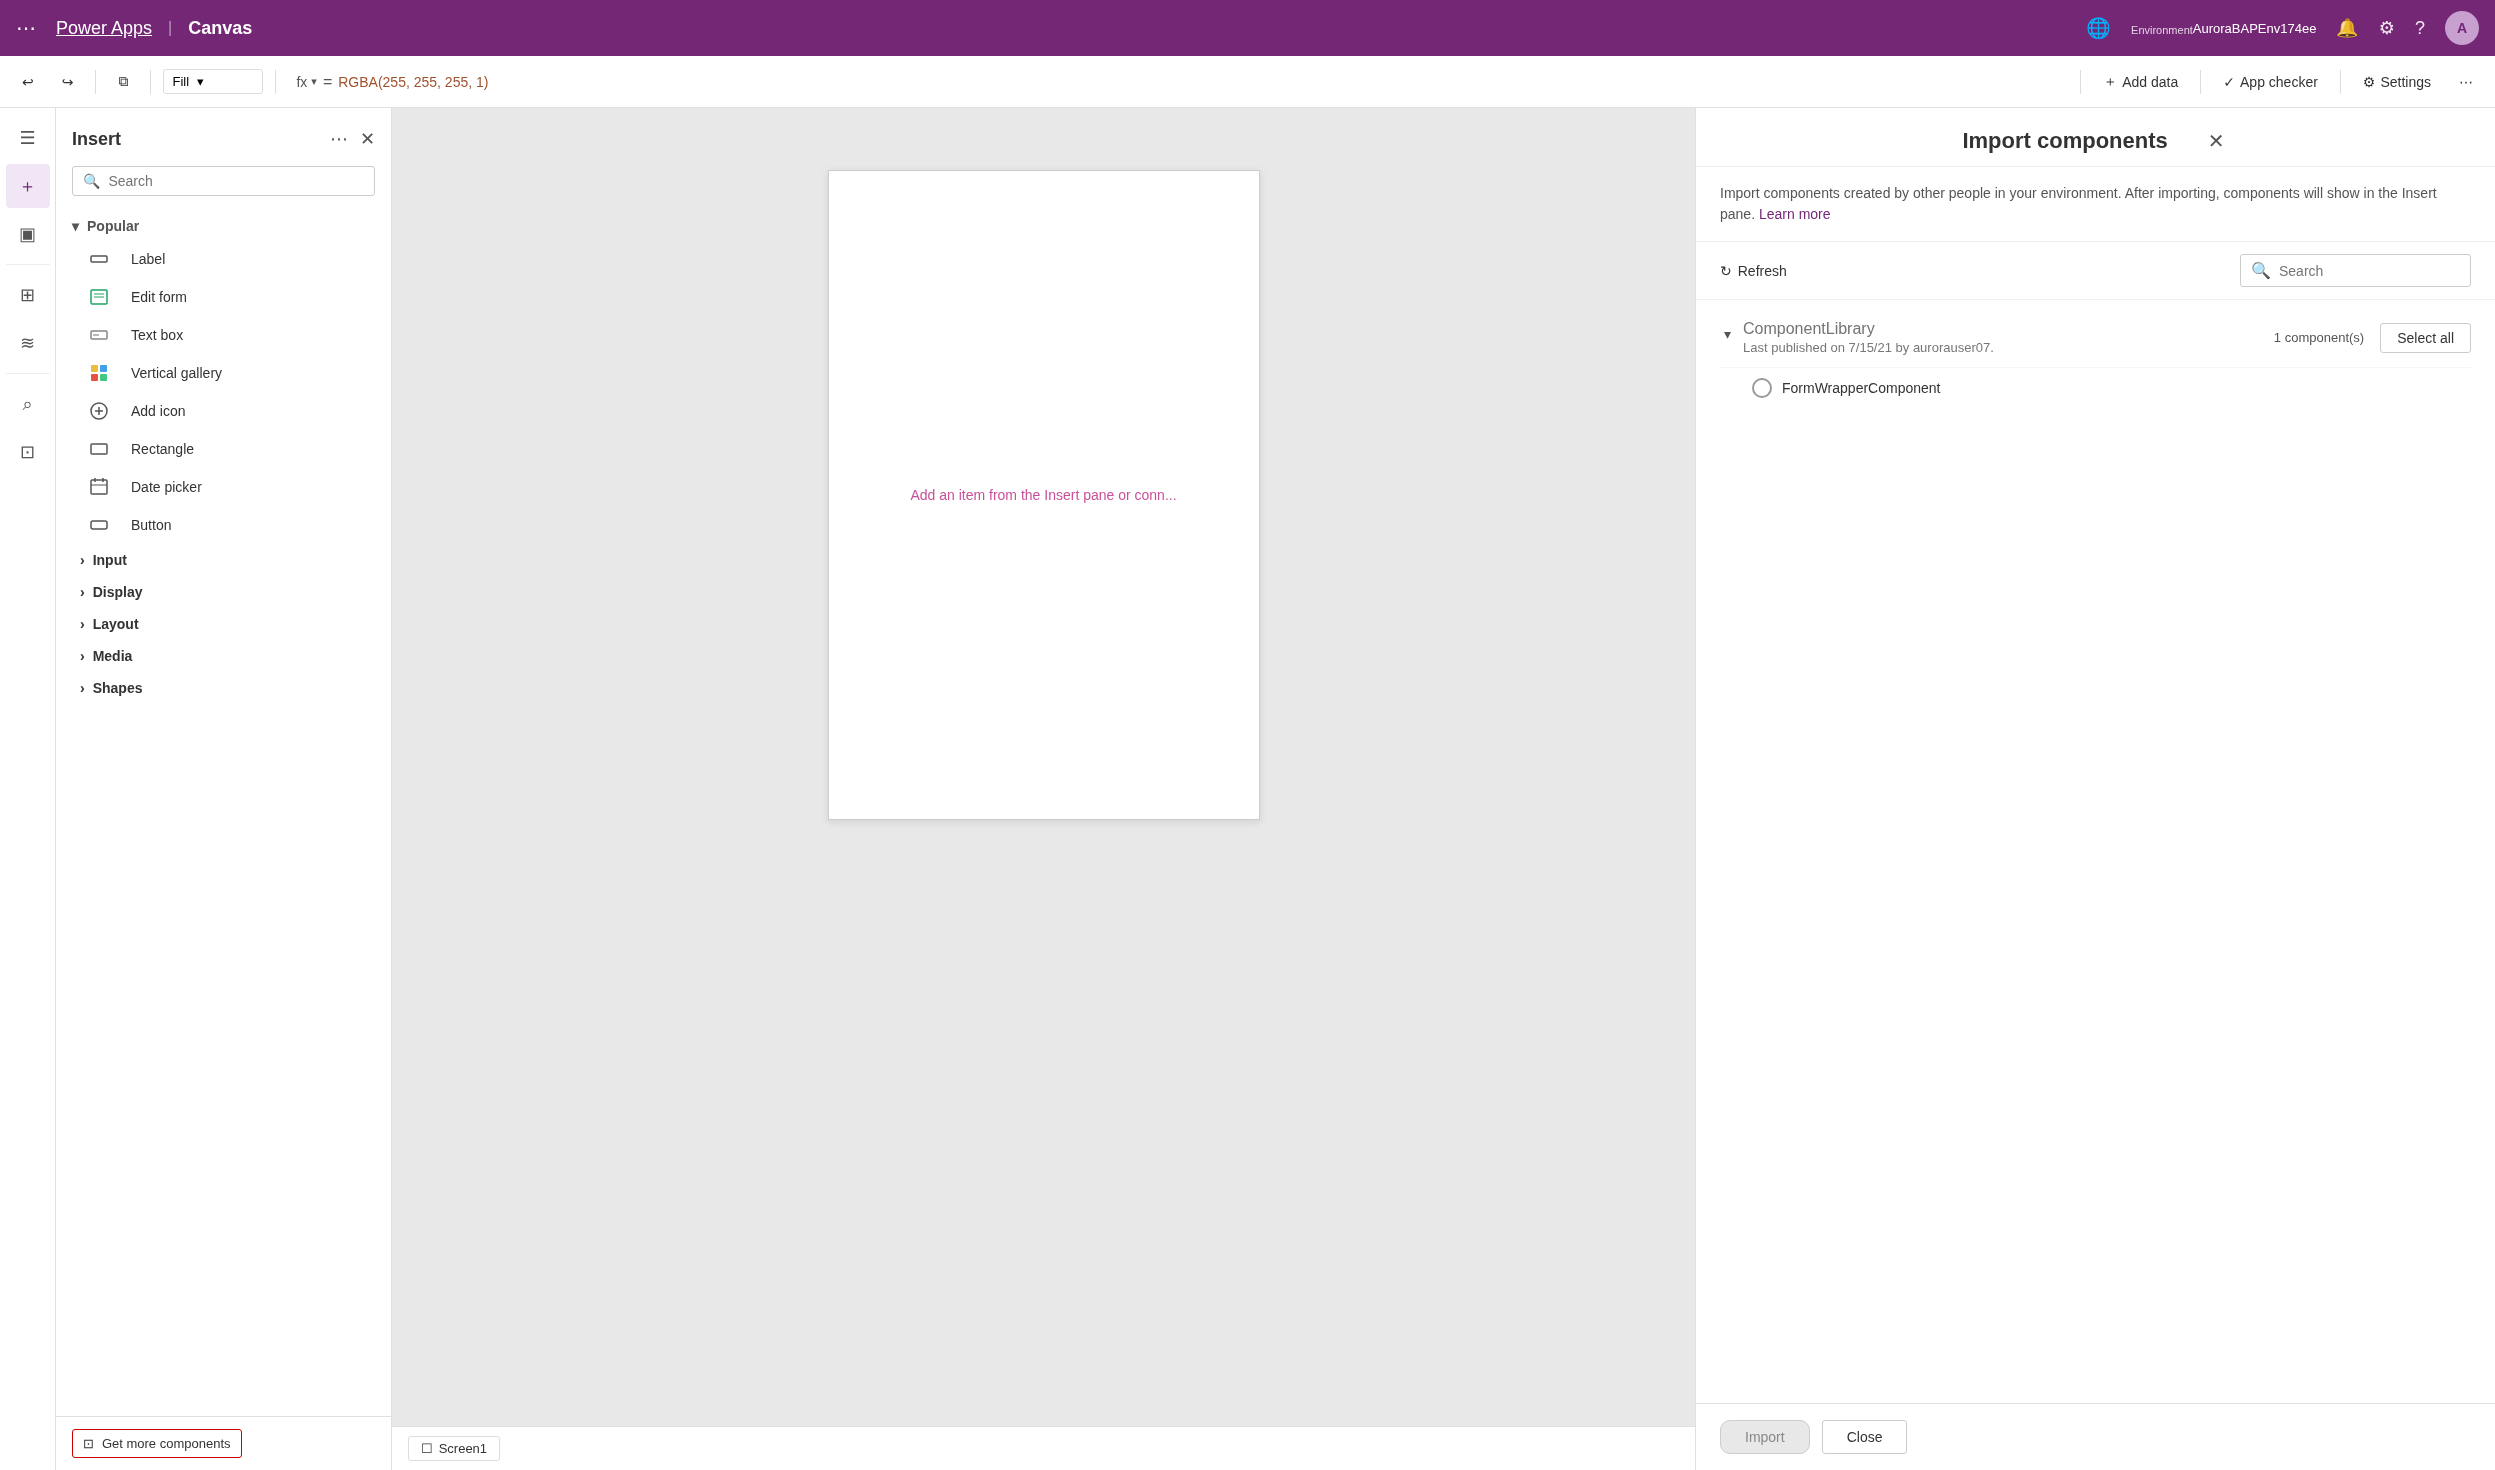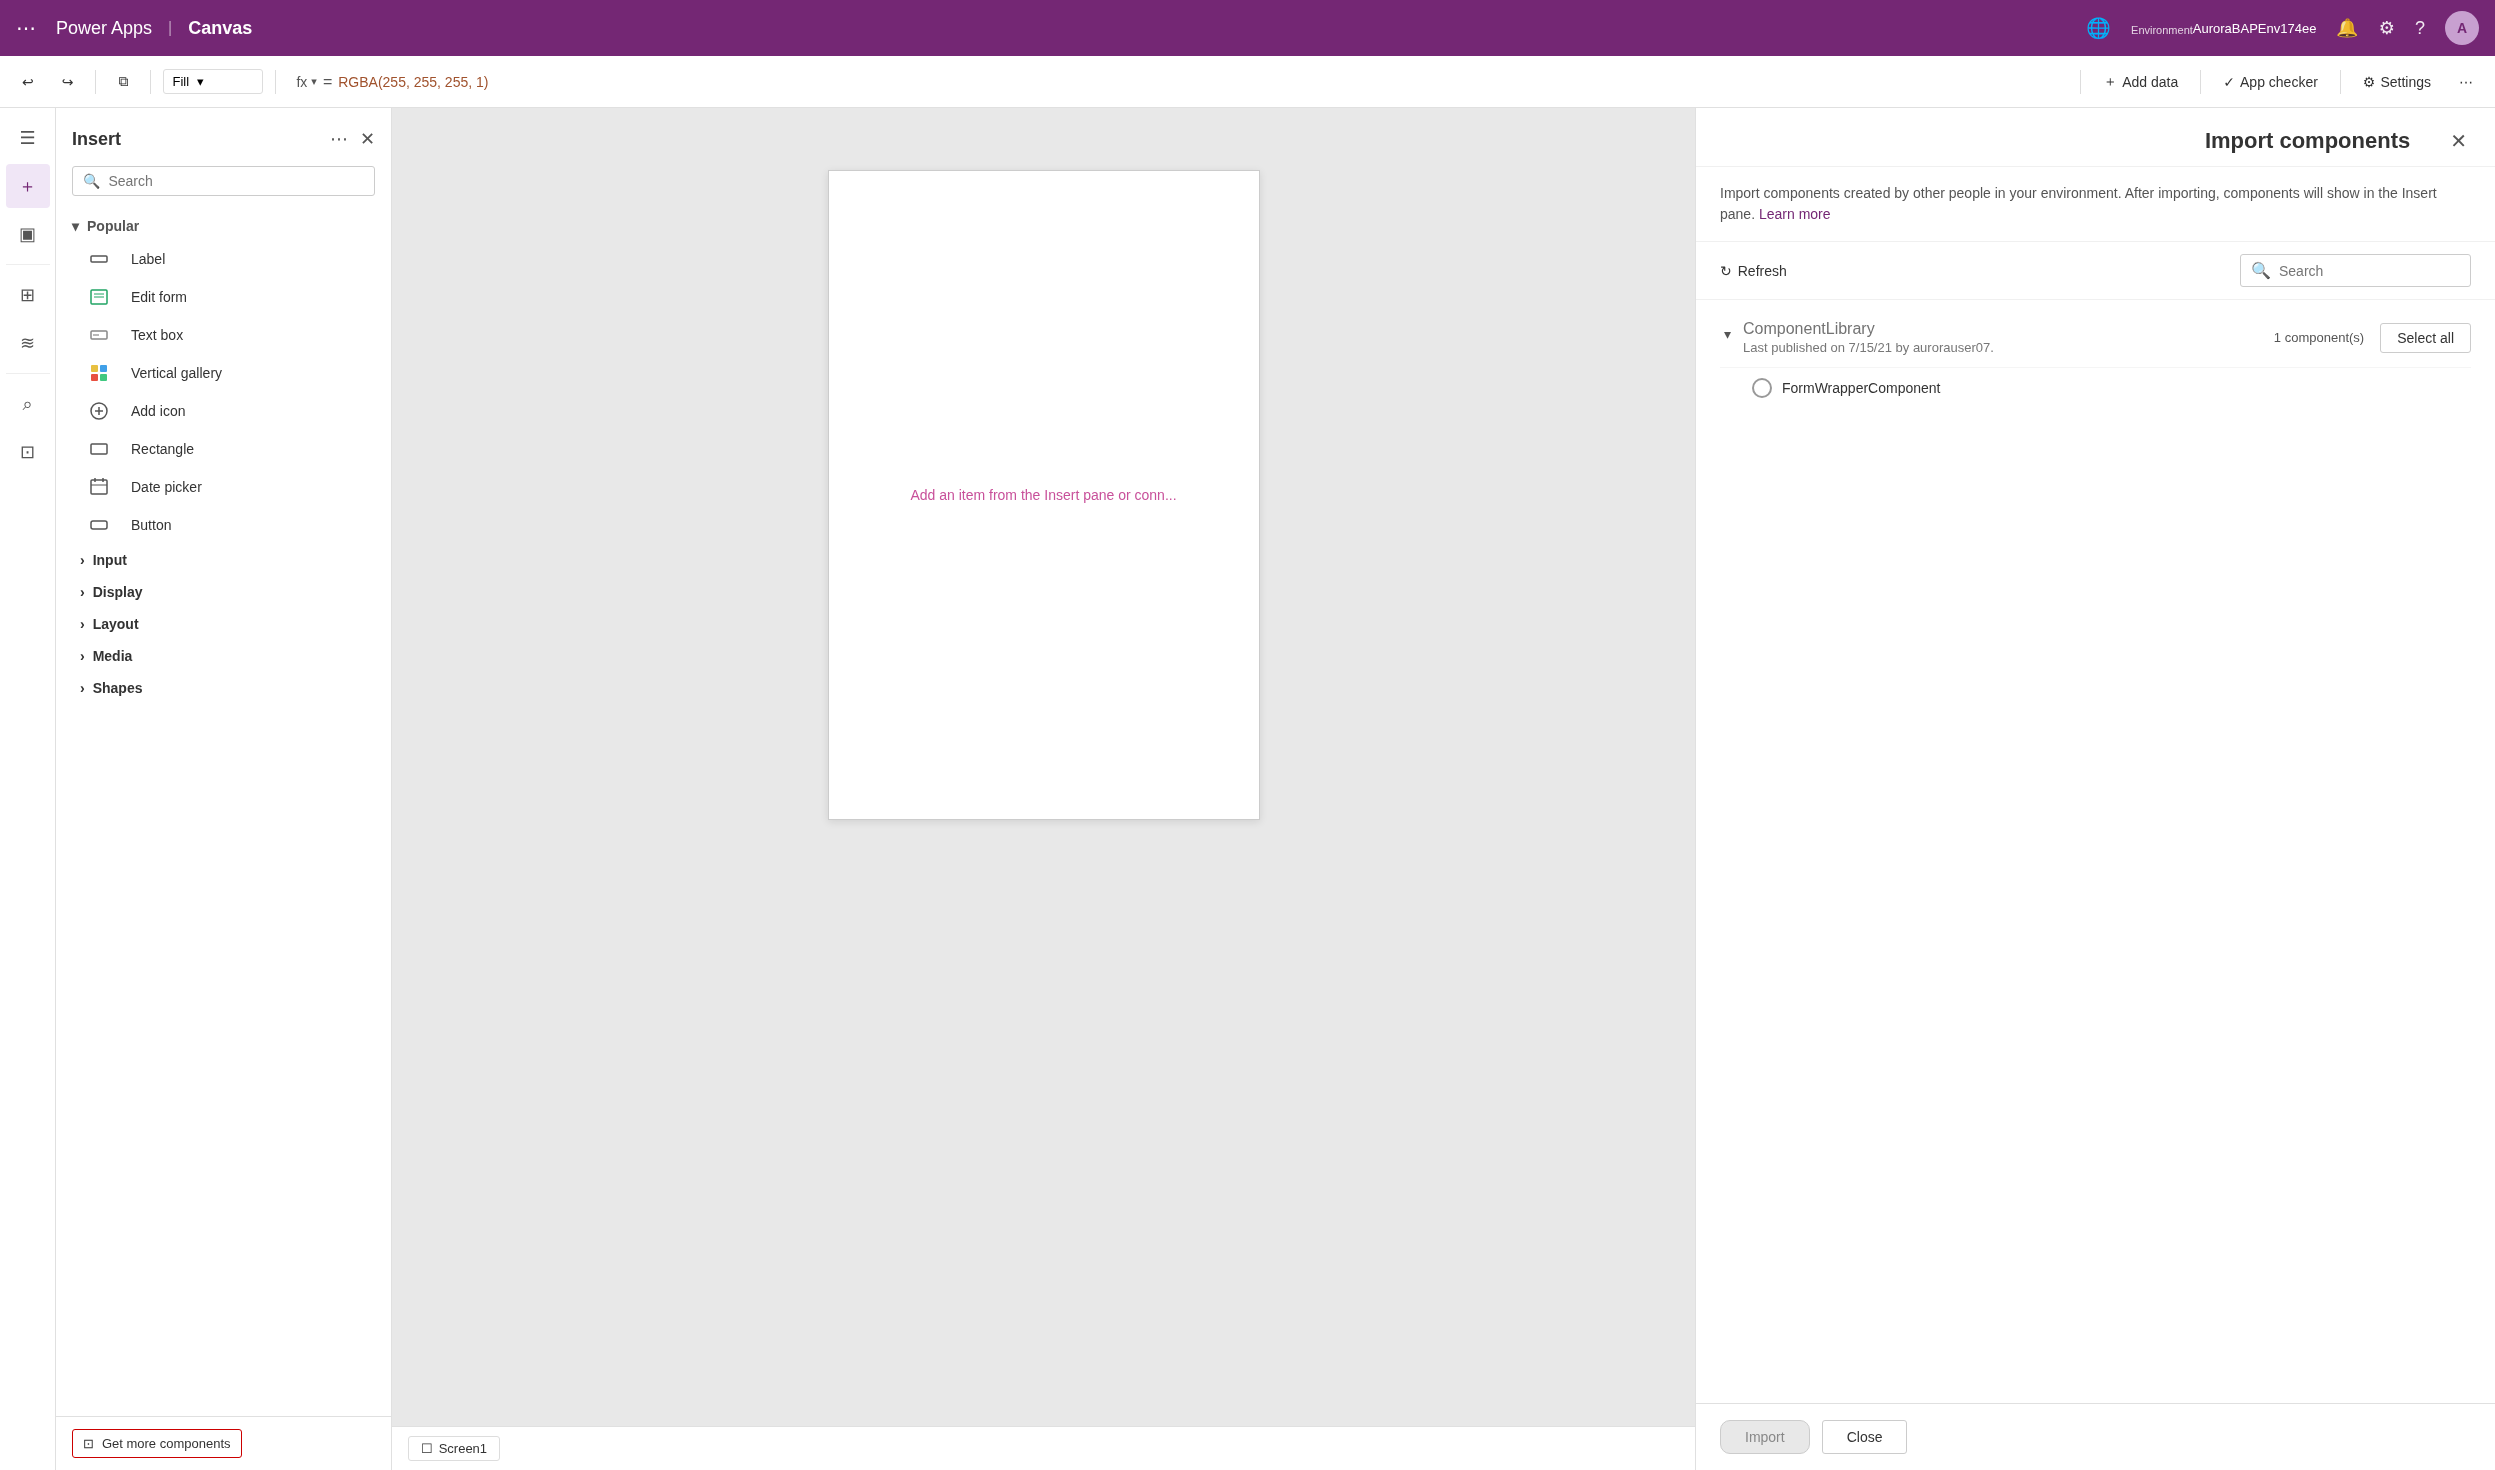--- a/index.html
+++ b/index.html
@@ -12,21 +12,21 @@
       background: #742774;
       display: flex;
       align-items: center;
       padding: 0 16px;
       color: white;
       gap: 12px;
       position: relative;
       z-index: 100;
     }
     .topbar-dots { font-size: 20px; cursor: pointer; margin-right: 8px; }
-    .topbar-title { font-size: 18px; font-weight: 400; color: white; }
+    .topbar-title { font-size: 18px; font-weight: 400; color: white; text-decoration: underline; }
     .topbar-separator { color: rgba(255,255,255,0.5); margin: 0 4px; }
     .topbar-canvas { font-size: 18px; font-weight: 600; color: white; }
     .topbar-spacer { flex: 1; }
     .topbar-right { display: flex; align-items: center; gap: 20px; }
     .env-info { display: flex; align-items: flex-end; }
     .env-label { font-size: 11px; color: rgba(255,255,255,0.8); }
     .env-name { font-size: 13px; color: white; font-weight: 500; }
     .topbar-icon { font-size: 18px; color: white; cursor: pointer; opacity: 0.9; }
     .avatar { width: 34px; height: 34px; background: #c8a0d0; border-radius: 50%; display: flex; align-items: center; justify-content: center; font-size: 14px; font-weight: 600; color: #742774; cursor: pointer; }
 
@@ -160,21 +160,21 @@
     
     .import-panel {
       width: 800px;
       background: white;
       border-left: 1px solid #e0e0e0;
       display: flex;
       flex-direction: column;
       height: 100%;
     }
     .import-header {
-      display: flex; align-items: center; justify-content: flex-end;
+      display: flex; align-items: center; justify-content: center;
       padding: 20px 28px 12px 24px;
       border-bottom: 1px solid #f0f0f0;
       gap: 40px;
     }
     .import-title { font-size: 22px; font-weight: 600; color: #333; }
     .import-close { background: transparent; border: none; cursor: pointer; font-size: 20px; color: #555; }
     .import-description { padding: 16px 24px; font-size: 14px; color: #555; line-height: 1.5; border-bottom: 1px solid #f0f0f0; }
     .import-description a { color: #742774; text-decoration: none; }
     .import-toolbar {
       display: flex; align-items: center; justify-content: space-between;

